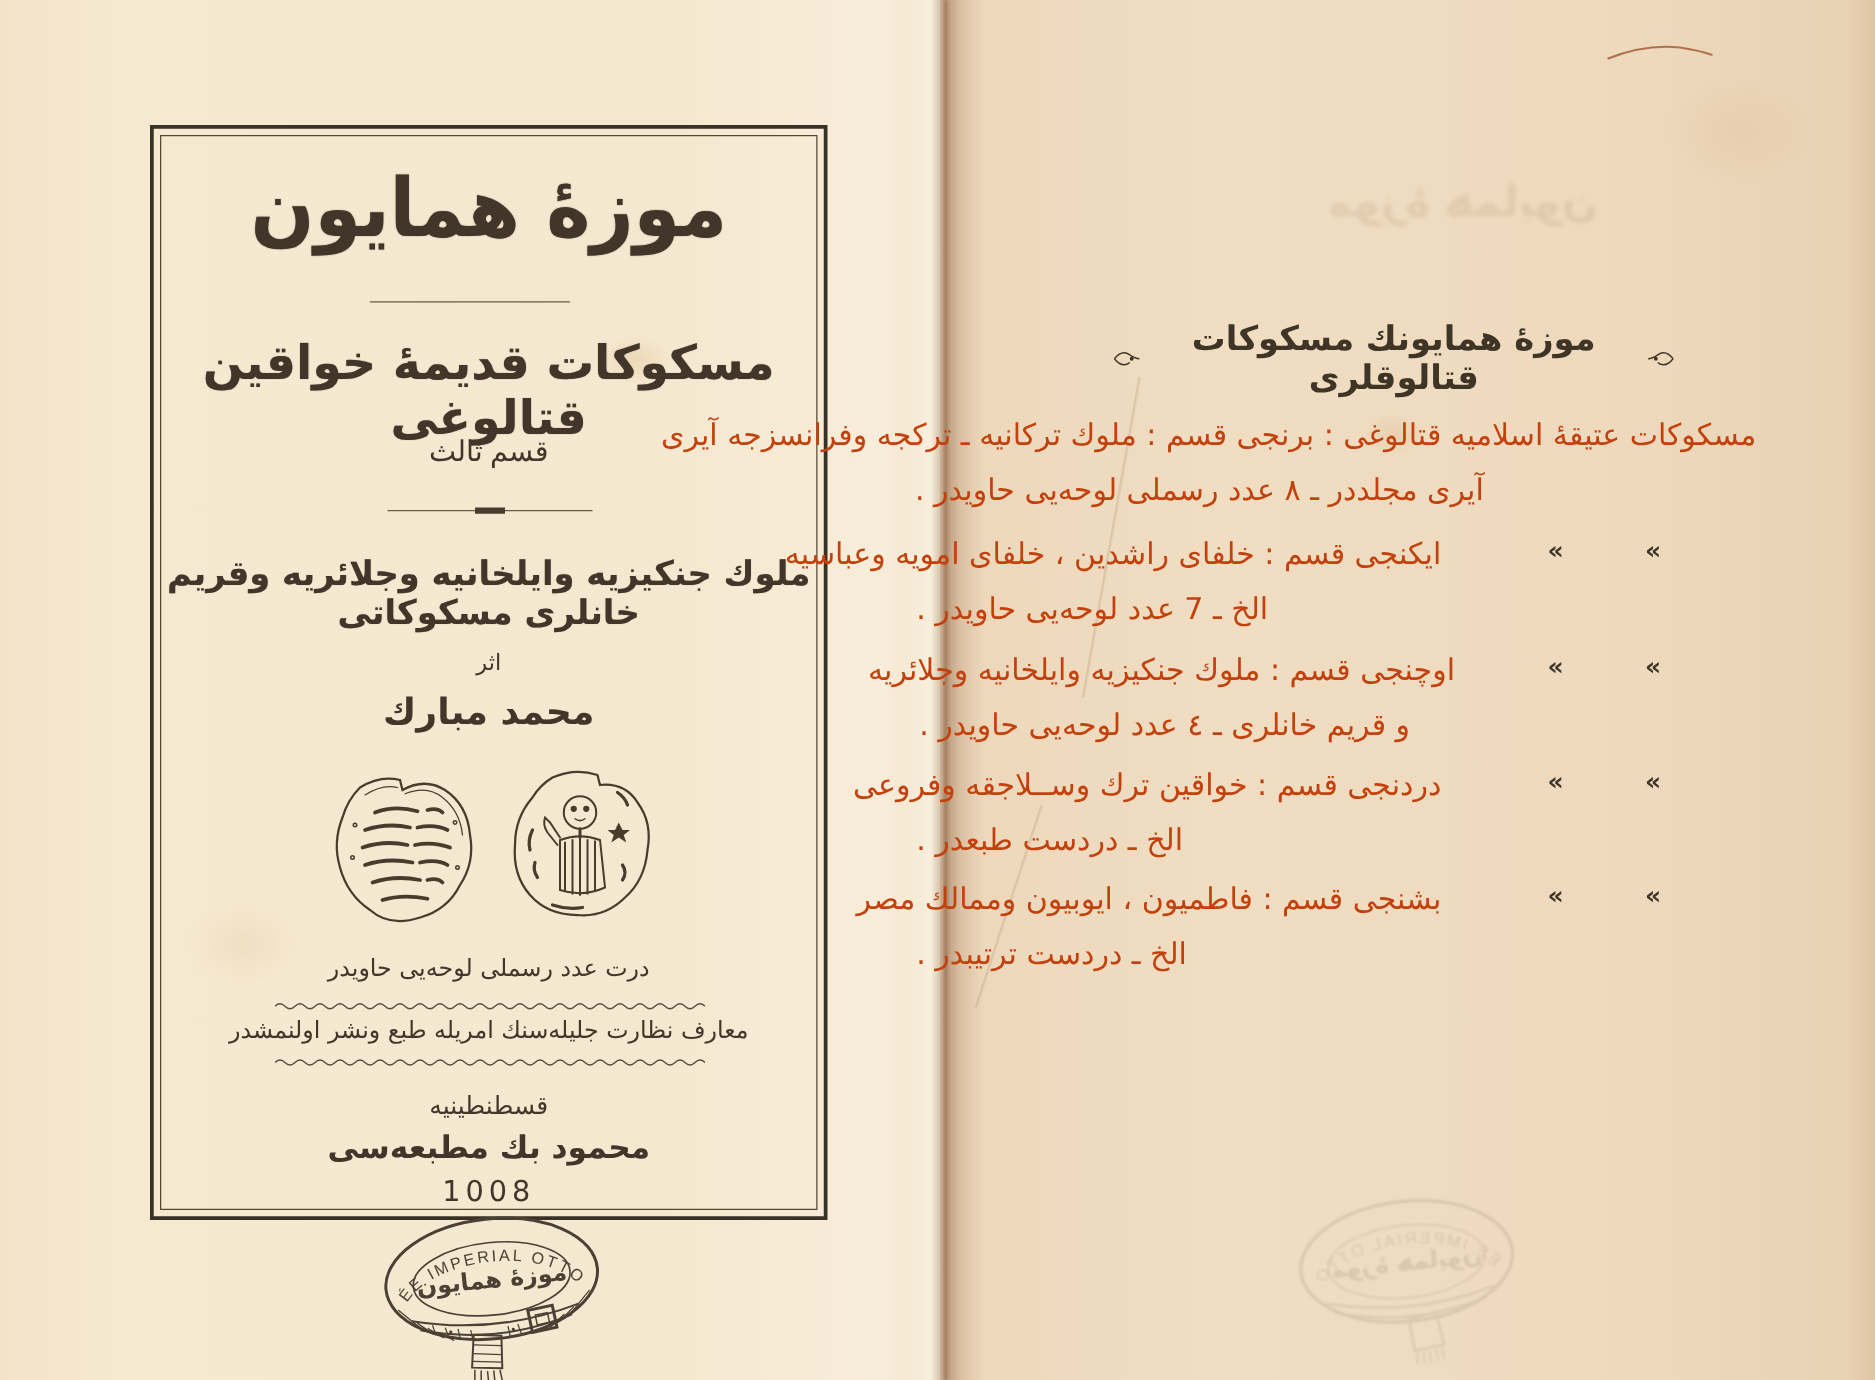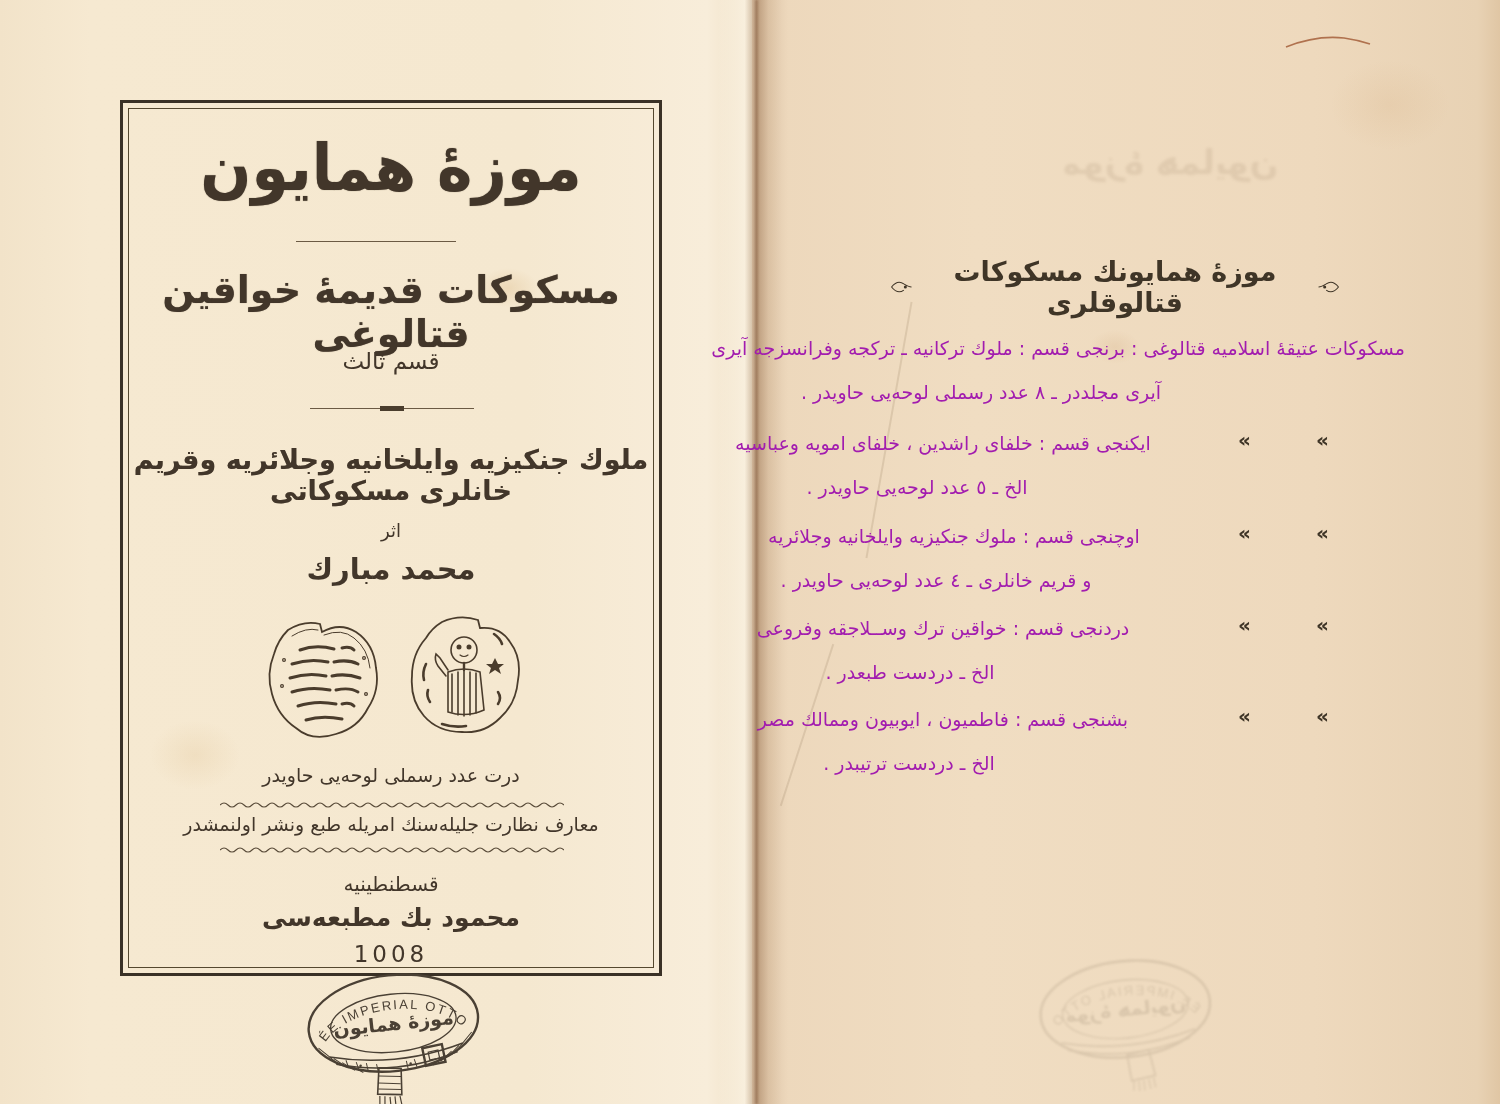--- a/index.html
+++ b/index.html
@@ -27,38 +27,38 @@
     border:1px solid #55482f;}
 
   
   .lp{position:absolute;left:122px;width:538px;text-align:center;direction:rtl;
       color:#42362a;}
   .museum-title{top:132px;font-size:60px;font-weight:bold;
       text-shadow:0 0 1px rgba(60,46,30,.6);transform:scaleY(1.08);}
   .rule-thin{position:absolute;height:1px;background:#6b5a44;}
   .catalog-title{top:268px;font-size:38px;font-weight:bold;
       text-shadow:0 0 .8px rgba(60,46,30,.55);}
-  .part-label{top:348px;font-size:23px;}
+  .part-label{top:348px;font-size:23px;font-family:Liberation Serif, serif;}
   .rule-dash{position:absolute;left:380px;top:406px;width:24px;height:5px;background:#4a3d2d;}
   .volume-title{top:444px;font-size:27px;font-weight:bold;
       text-shadow:0 0 .6px rgba(60,46,30,.45);}
   .author-label{top:520px;font-size:18px;}
   .author-name{top:552px;font-size:29px;font-weight:bold;}
   .plates-note{top:764px;font-size:19px;}
   .imprint-note{top:813px;font-size:19px;}
   .city-line{top:872px;font-size:20px;}
   .press-line{top:903px;font-size:25px;font-weight:bold;}
   .year-line{top:941px;font-size:23px;letter-spacing:4px;}
 
   
   .rp-heading{position:absolute;left:890px;top:256px;width:450px;text-align:center;
       direction:rtl;font-size:27px;color:#3f3527;font-weight:bold;
       display:flex;align-items:center;justify-content:center;gap:22px;}
-  .entry{position:absolute;direction:rtl;color:#a21caf;font-size:19px;line-height:44px;
-      text-align:center;white-space:nowrap;}
+  .entry{position:absolute;direction:rtl;color:#c2410c;font-size:24px;line-height:44px;
+      text-align:left;white-space:nowrap;}
   .entry .l2{display:block;}
   #e1{right:95px;top:326px;width:630px;}
   #e1 .l2{margin-right:218px;}
   #e2{right:347px;top:421px;width:420px;}
   #e2 .l2{margin-right:52px;}
   #e3{right:336px;top:514px;width:420px;}
   #e3 .l2{margin-right:36px;}
   #e4{right:347px;top:606px;width:420px;}
   #e4 .l2{margin-right:66px;}
   #e5{right:347px;top:697px;width:420px;}
@@ -230,21 +230,21 @@
       </g>
     </svg>
   </div>
 
   <div class="entry" id="e1">
     <span class="l1">مسكوكات عتيقۀ اسلاميه قتالوغى : برنجى قسم : ملوك تركانيه ـ تركجه وفرانسزجه آيرى</span>
     <span class="l2">آيرى مجلددر ـ ٨ عدد رسملى لوحه‌يى حاويدر .</span>
   </div>
   <div class="entry" id="e2">
     <span class="l1">ايكنجى قسم : خلفاى راشدين ، خلفاى امويه وعباسيه</span>
-    <span class="l2">الخ ـ ٥ عدد لوحه‌يى حاويدر .</span>
+    <span class="l2">الخ ـ 7 عدد لوحه‌يى حاويدر .</span>
   </div>
   <div class="entry" id="e3">
     <span class="l1">اوچنجى قسم : ملوك جنكيزيه وايلخانيه وجلائريه</span>
     <span class="l2">و قريم خانلرى ـ ٤ عدد لوحه‌يى حاويدر .</span>
   </div>
   <div class="entry" id="e4">
     <span class="l1">دردنجى قسم : خواقين ترك وســلاجقه وفروعى</span>
     <span class="l2">الخ ـ دردست طبعدر .</span>
   </div>
   <div class="entry" id="e5">

